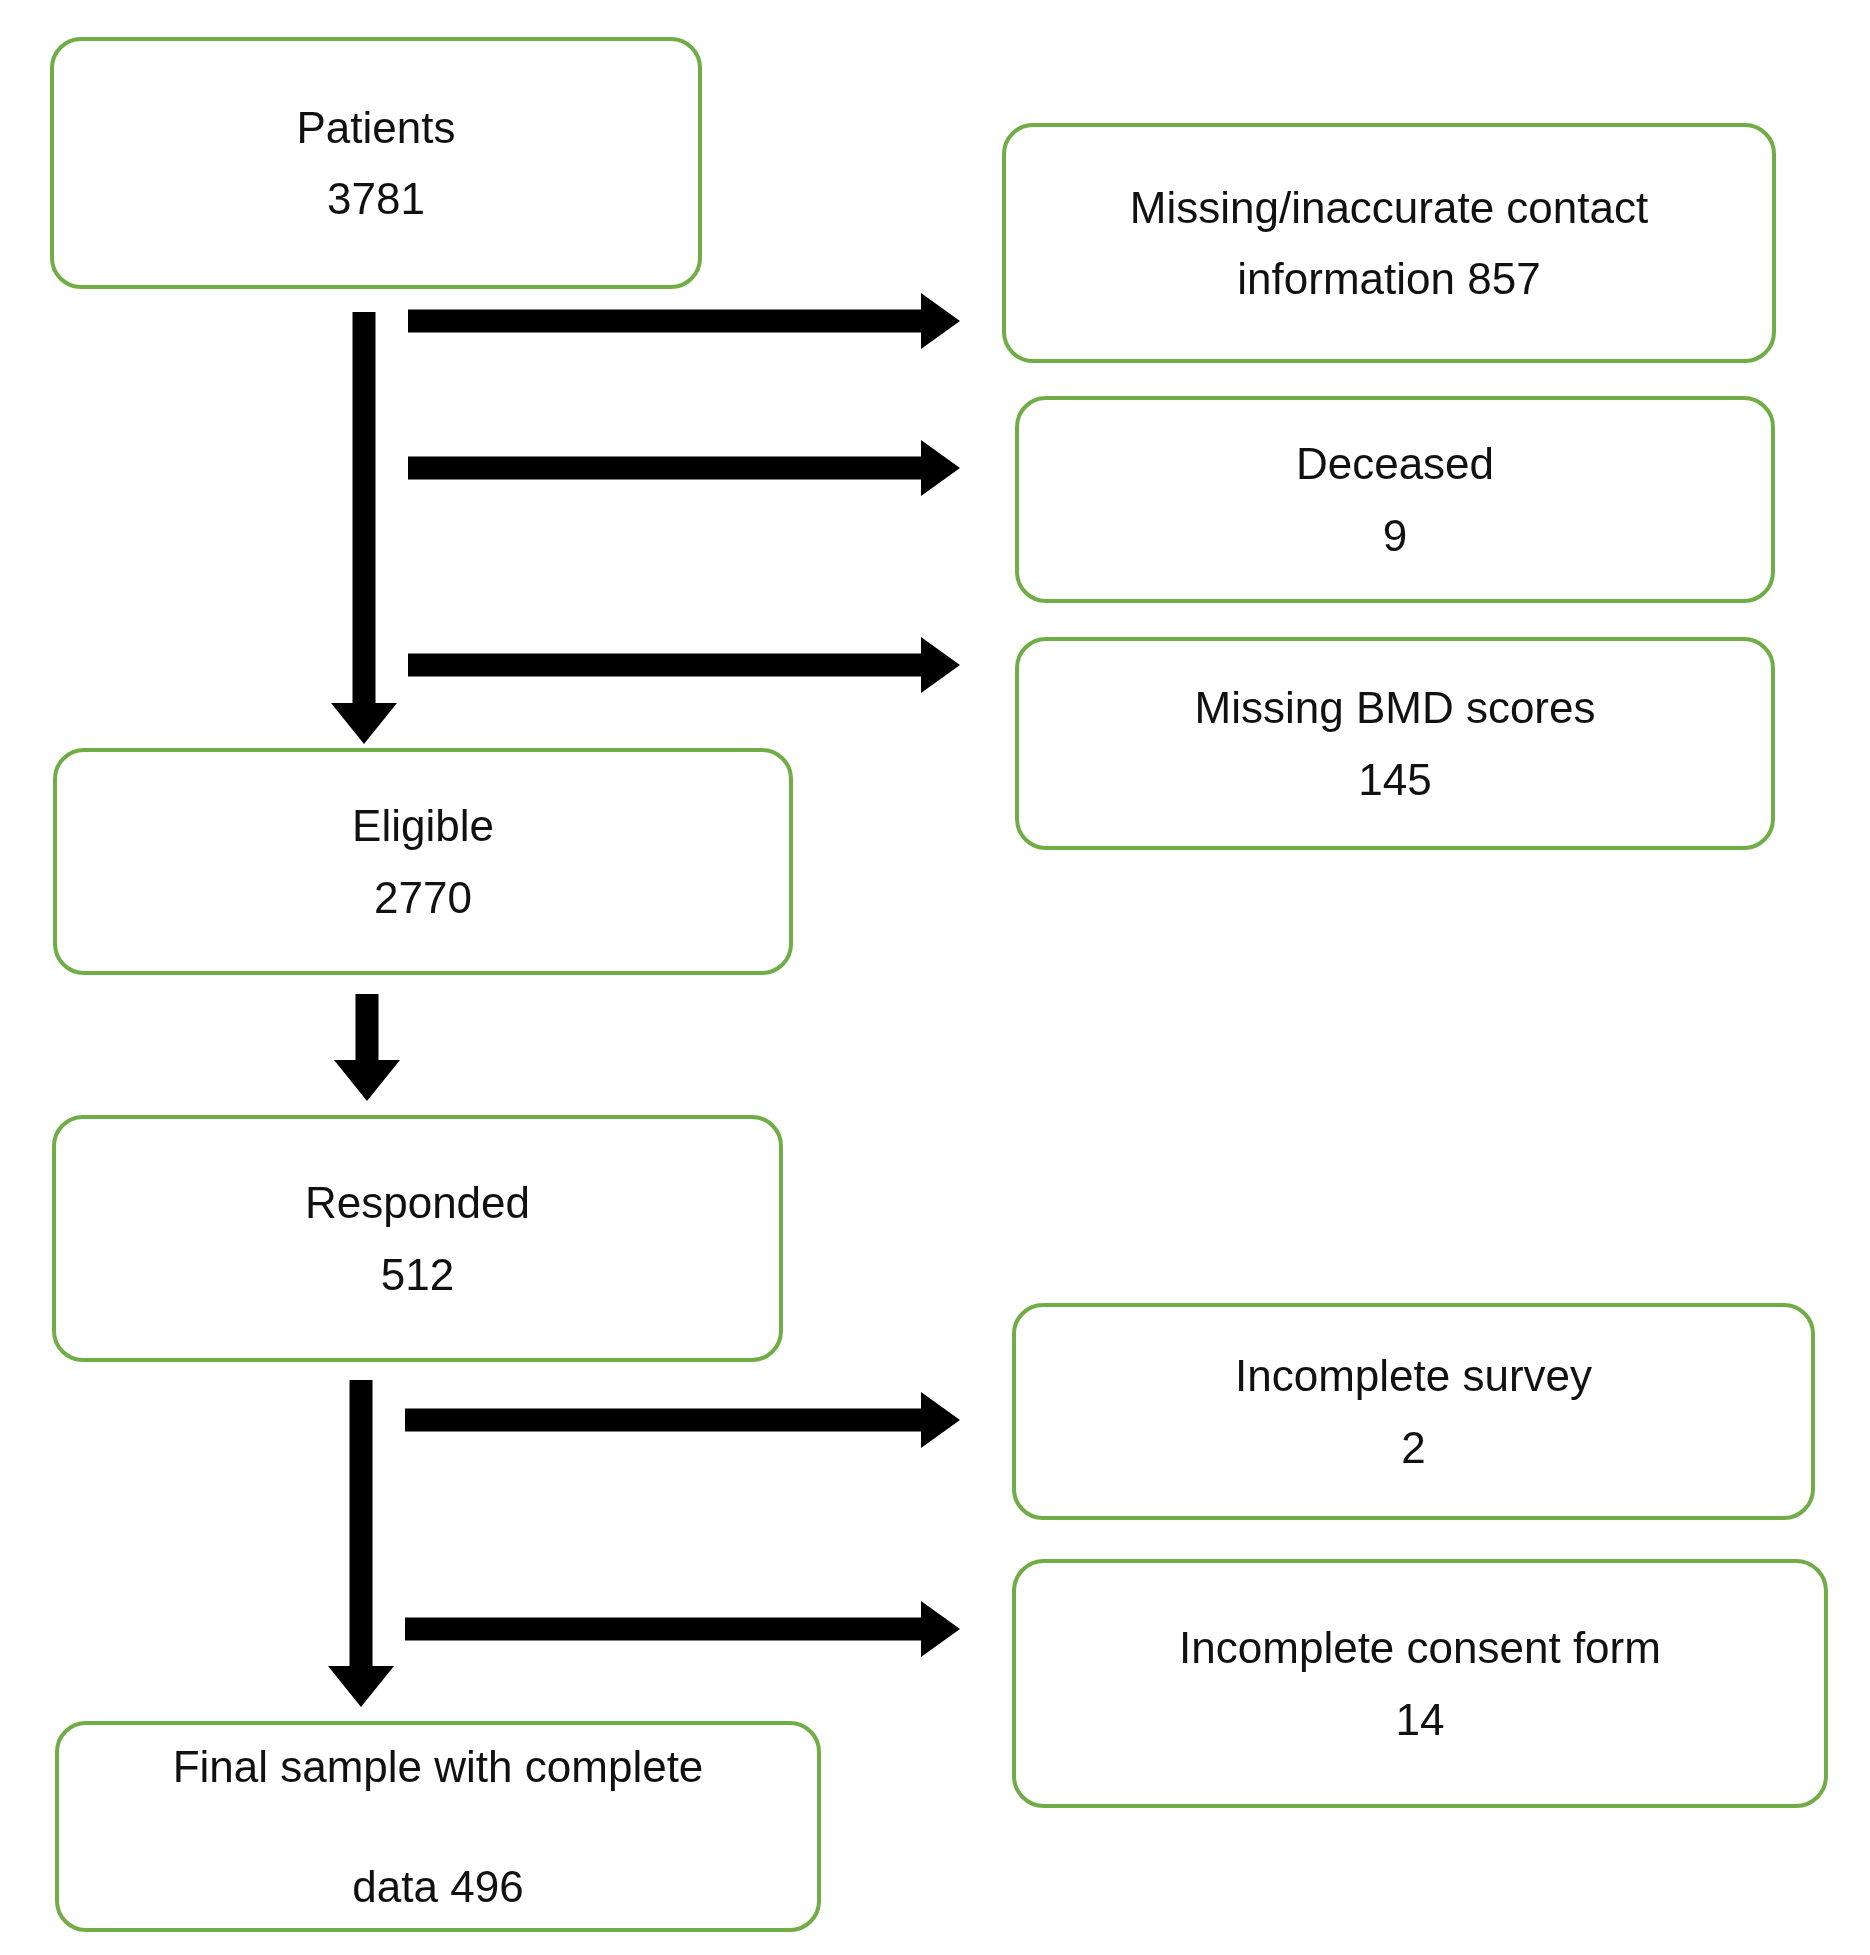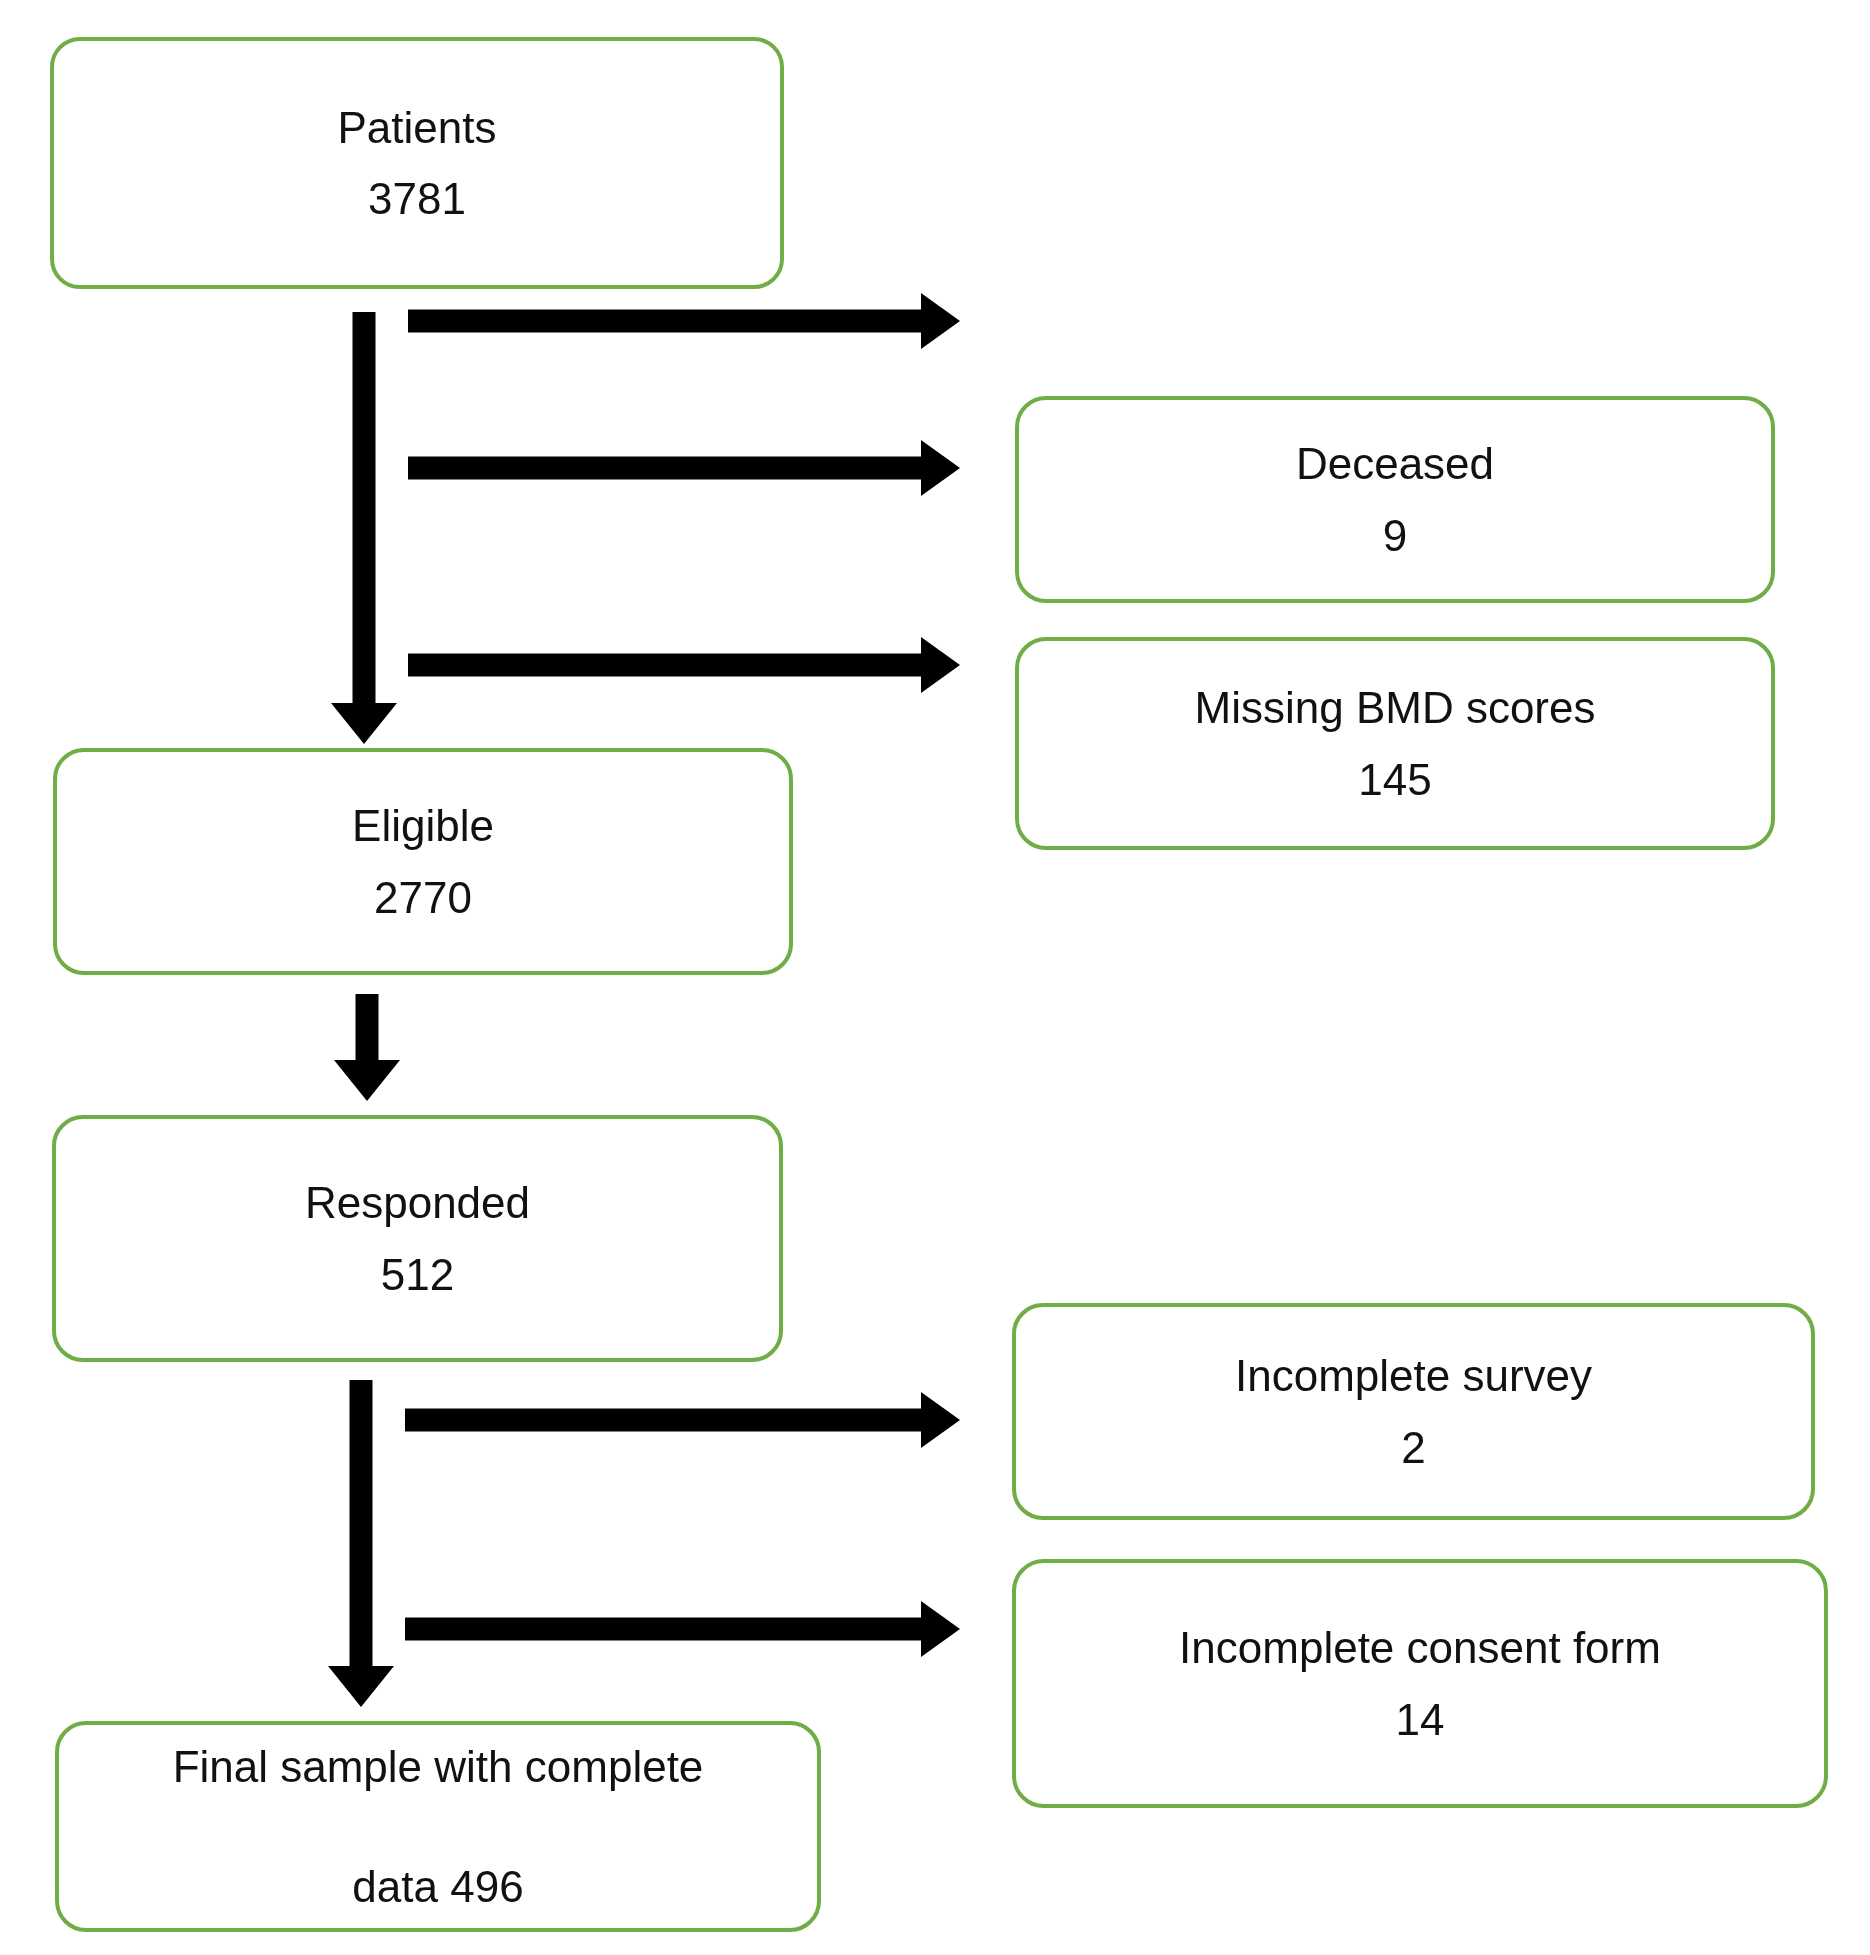--- a/index.html
+++ b/index.html
@@ -82,25 +82,29 @@
     border-top: 28px solid transparent;
     border-bottom: 28px solid transparent;
     border-left: 39px solid #000000;
   }
 </style>
 </head>
 <body>
 
 <div id="canvas">
 
-  <div class="node" style="left:50px; top:37px; width:734px; height:252px;border-radius:30px;">
+  <div class="node" style="left:50px; top:37px; width:652px; height:252px;">
     <span class="ln">Patients</span>
     <span class="ln">3781</span>
   </div>
 
+  <div class="node" style="left:1002px; top:123px; width:774px; height:240px;">
+    <span class="ln">Missing/inaccurate contact</span>
+    <span class="ln">information 857</span>
+  </div>
 
   <div class="node" style="left:1015px; top:396px; width:760px; height:207px;">
     <span class="ln">Deceased</span>
     <span class="ln">9</span>
   </div>
 
   <div class="node" style="left:1015px; top:637px; width:760px; height:213px;">
     <span class="ln">Missing BMD scores</span>
     <span class="ln">145</span>
   </div>

